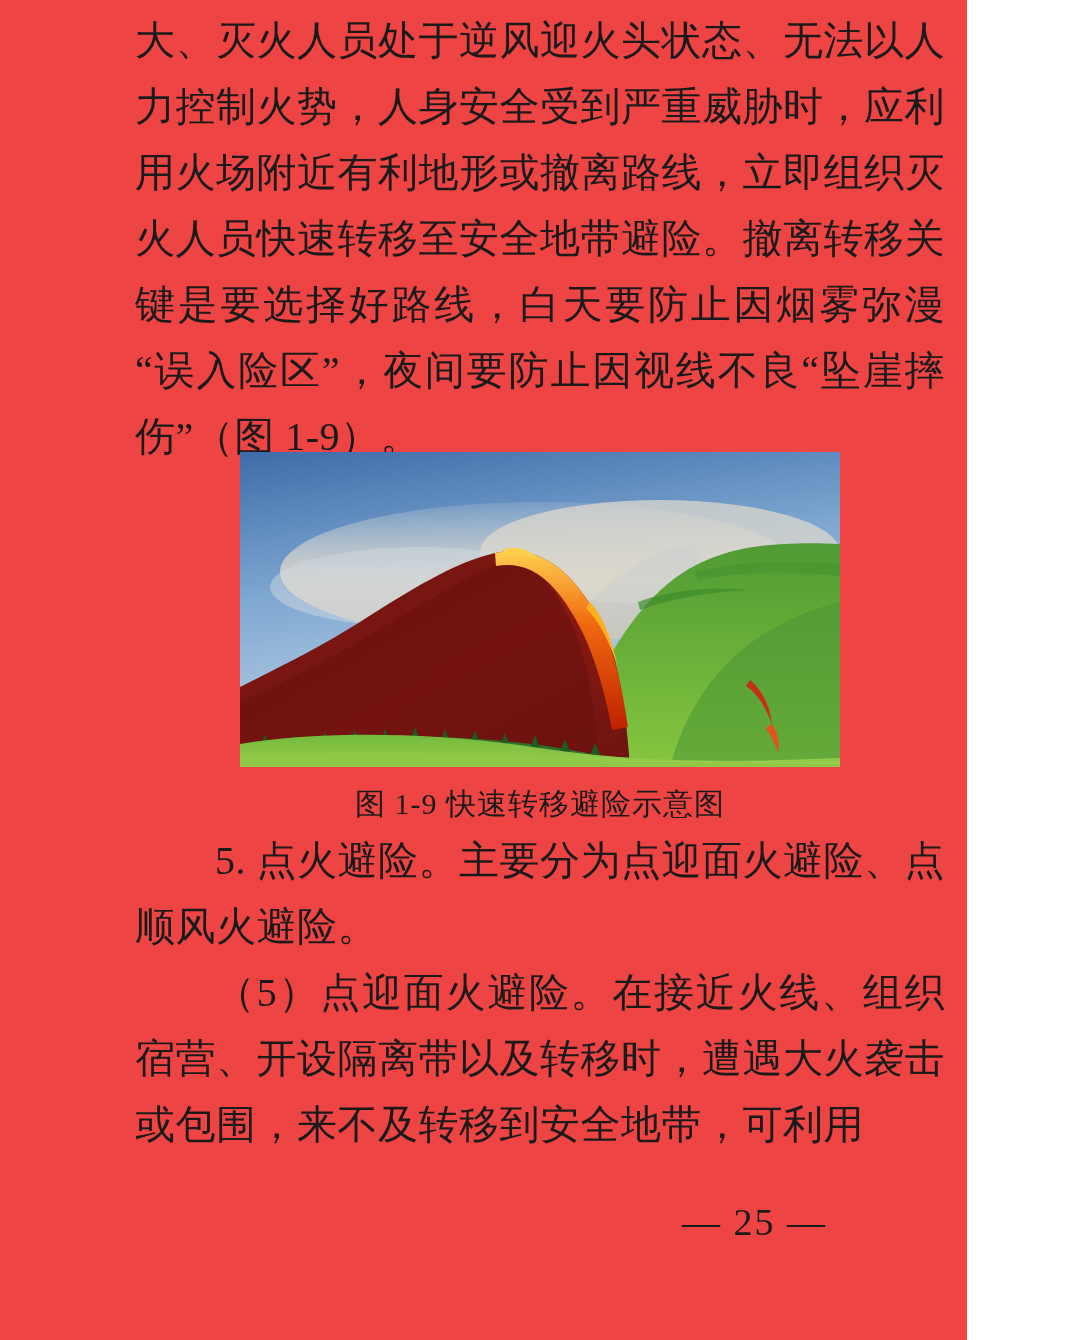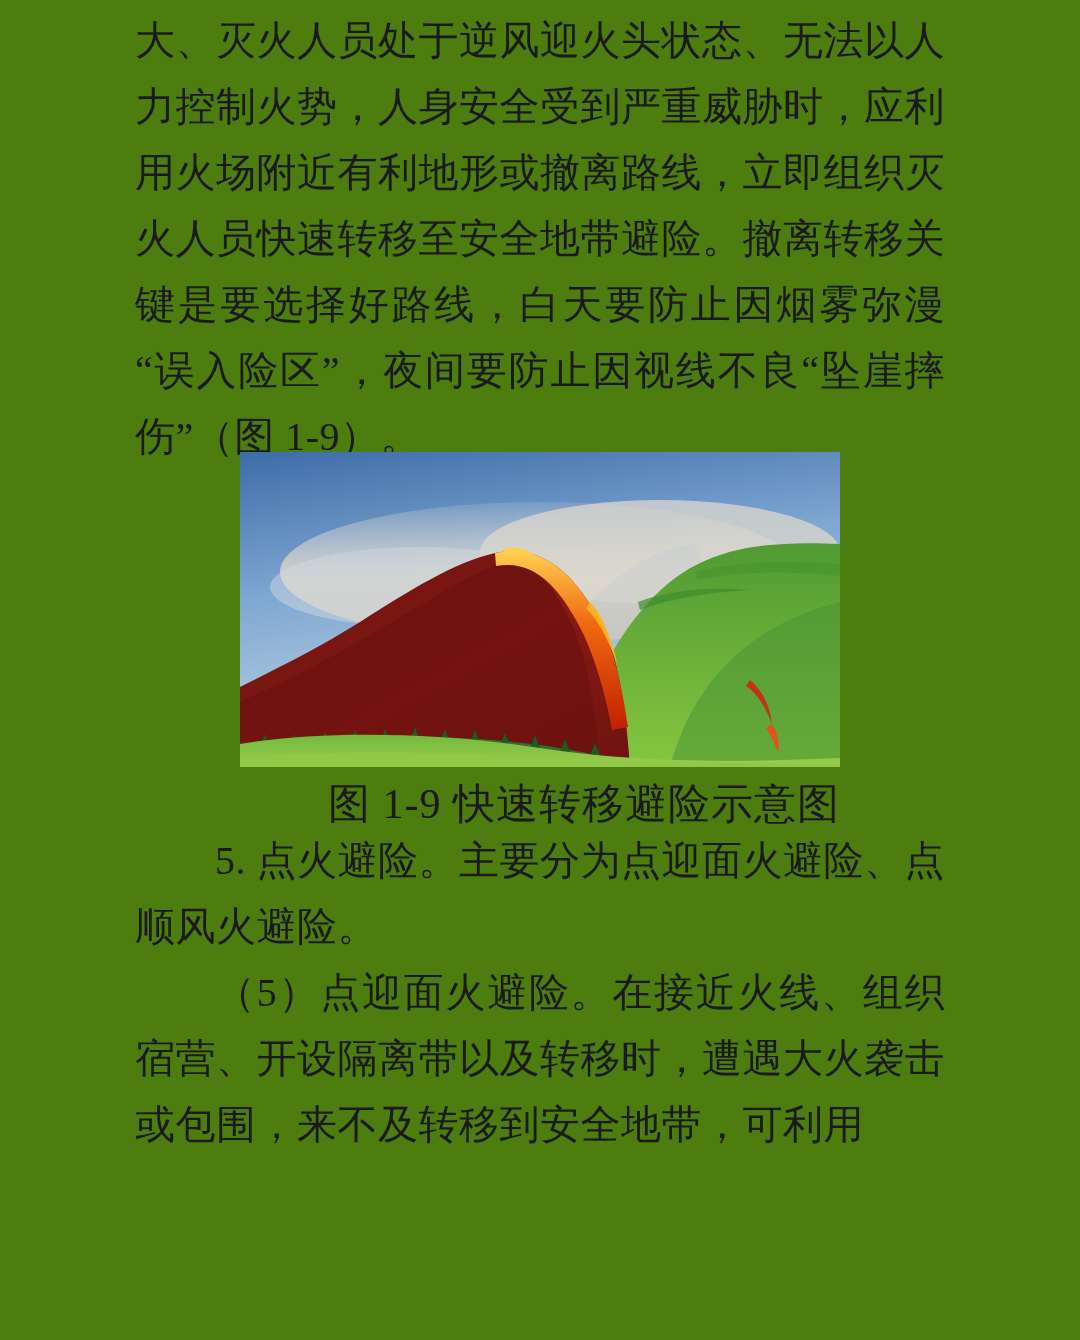--- a/index.html
+++ b/index.html
@@ -2,23 +2,23 @@
 <html lang="zh"><head>
 <meta charset="utf-8">
 <style>
   html, body {
     margin: 0;
     padding: 0;
     background: #ffffff;
   }
   .page {
     position: relative;
-    width: 1080px;
+    width: 967px;
     height: 1340px;
-    background: #4d7c0f;
+    background: #ef4444;
     font-family: "Liberation Serif", "DejaVu Serif", serif;
     color: #1a1a1a;
     overflow: hidden;
   }
   .body-text {
     position: absolute;
     left: 135px;
     top: 8px;
     width: 810px;
     font-size: 40px;
@@ -37,22 +37,22 @@
     width: 600px;
   }
   .figure-img {
     width: 600px;
     height: 315px;
     display: block;
     border: 0;
   }
   .figure-caption {
     width: 600px;
-    text-align: right;
-    font-size: 42px;
+    text-align: center;
+    font-size: 30px;
     line-height: 62px;
     margin-top: 6px;
     letter-spacing: 1px;
     font-family: "Liberation Serif", "DejaVu Serif", serif;
   }
   .lower-text {
     position: absolute;
     left: 135px;
     top: 828px;
     width: 810px;
@@ -158,14 +158,15 @@
       <path d="M455 120 C490 110 540 108 600 112 L600 124 C545 118 495 120 458 128 Z" fill="#46932f" opacity="0.6"></path>
     </svg>
     <div class="figure-caption">图 1-9 快速转移避险示意图</div>
   </div>
 
   <div class="lower-text">
     <p class="para indent">5. 点火避险。主要分为点迎面火避险、点顺风火避险。</p>
     <p class="para indent">（5）点迎面火避险。在接近火线、组织宿营、开设隔离带以及转移时，遭遇大火袭击或包围，来不及转移到安全地带，可利用</p>
   </div>
 
+  <div class="page-number">— 25 —</div>
 
 </div>
 
 </body></html>

